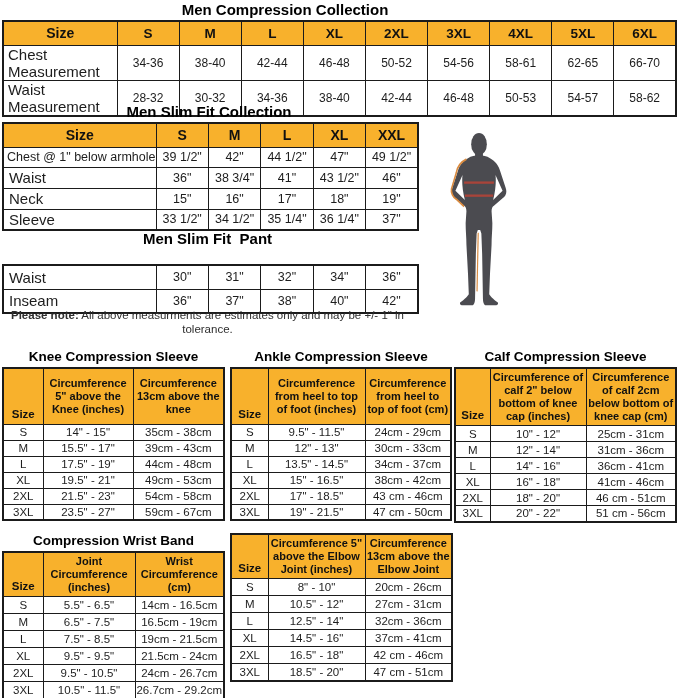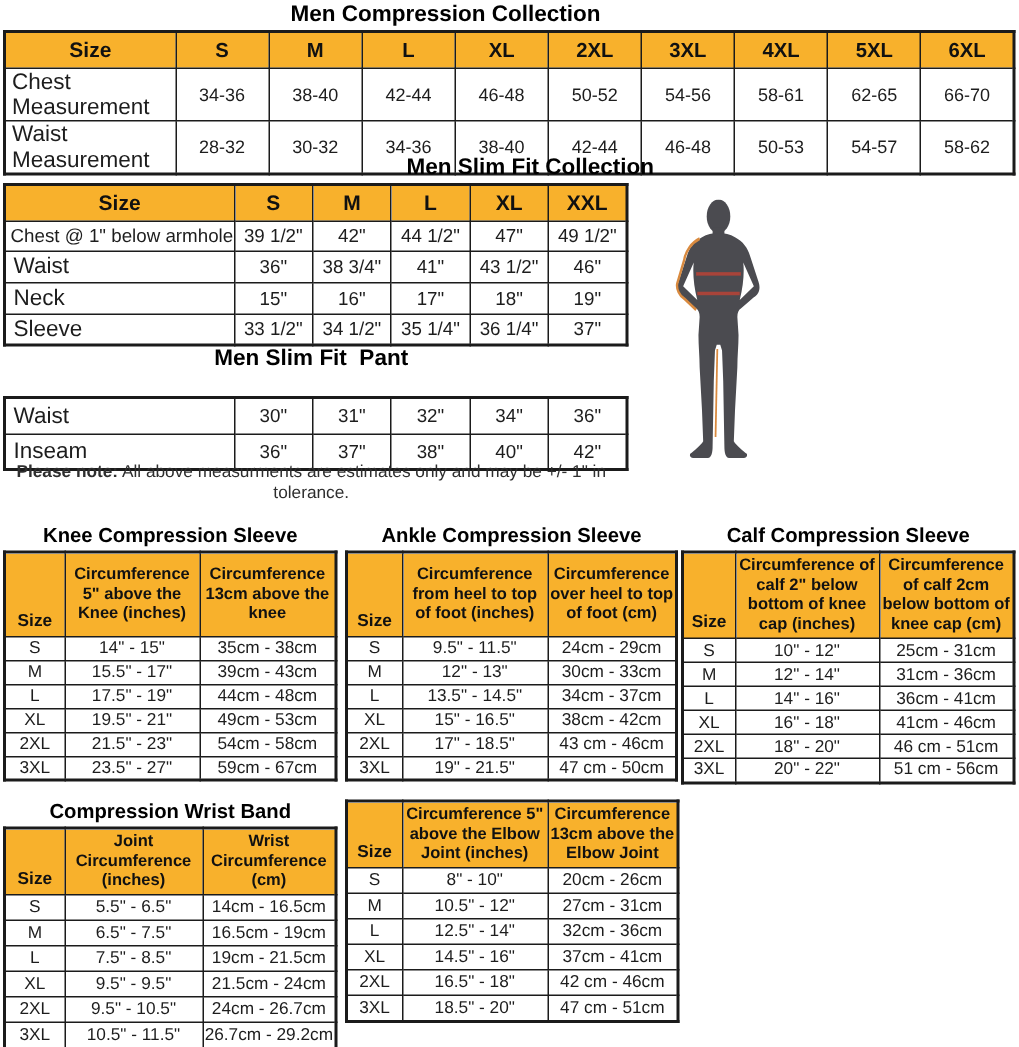--- a/index.html
+++ b/index.html
@@ -2,22 +2,22 @@
 <html><head>
 <meta charset="utf-8">
 <style>
   * { margin:0; padding:0; box-sizing:border-box; }
   html,body { background:#ffffff; }
   #canvas {
     position:relative; width:679px; height:698px; background:#ffffff;
     font-family:"Liberation Sans", sans-serif; color:#1d1d1d; overflow:hidden;
   }
   .ttl { position:absolute; text-align:center; font-weight:bold; font-size:15px; color:#000; white-space:pre; }
-  #t1 { top:1px;   left:12px; width:570px; }
-  #t2 { top:103px; left:18px; width:418px;text-align:right; }
+  #t1 { top:1px;   left:0; width:570px; }
+  #t2 { top:103px; left:0; width:418px; }
   #t3 { top:230px; left:0; width:415px; }
 
   table.grid { position:absolute; border-collapse:collapse; table-layout:fixed; background:#fff; border:2px solid #1b1b1b; }
   .grid th, .grid td { border:1px solid #1b1b1b; text-align:center; vertical-align:middle; overflow:hidden; }
   .grid thead th { background:#F8B12C; font-weight:bold; color:#111; }
 
   
   #tbl1 { top:20px; left:2px; width:675px; }
   #tbl1 th { height:24px; font-size:13.5px; }
   #tbl1 td { height:24px; font-size:12px; }
@@ -229,21 +229,21 @@
       </table>
   </div>
 
   <div class="sec" style="left:230px; top:349px; width:222px;">
     <div class="sttl">Ankle Compression Sleeve</div>
     <table class="sgrid r1 t-ankle">
         <thead>
           <tr>
             <th>Size</th>
             <th>Circumference from heel to top of foot (inches)</th>
-            <th>Circumference over heel to top of foot (cm)</th>
+            <th>Circumference from heel to top of foot (cm)</th>
           </tr>
         </thead>
         <tbody>
           <tr>
             <td>S</td>
             <td>9.5" - 11.5"</td>
             <td>24cm - 29cm</td>
           </tr>
           <tr>
             <td>M</td>

